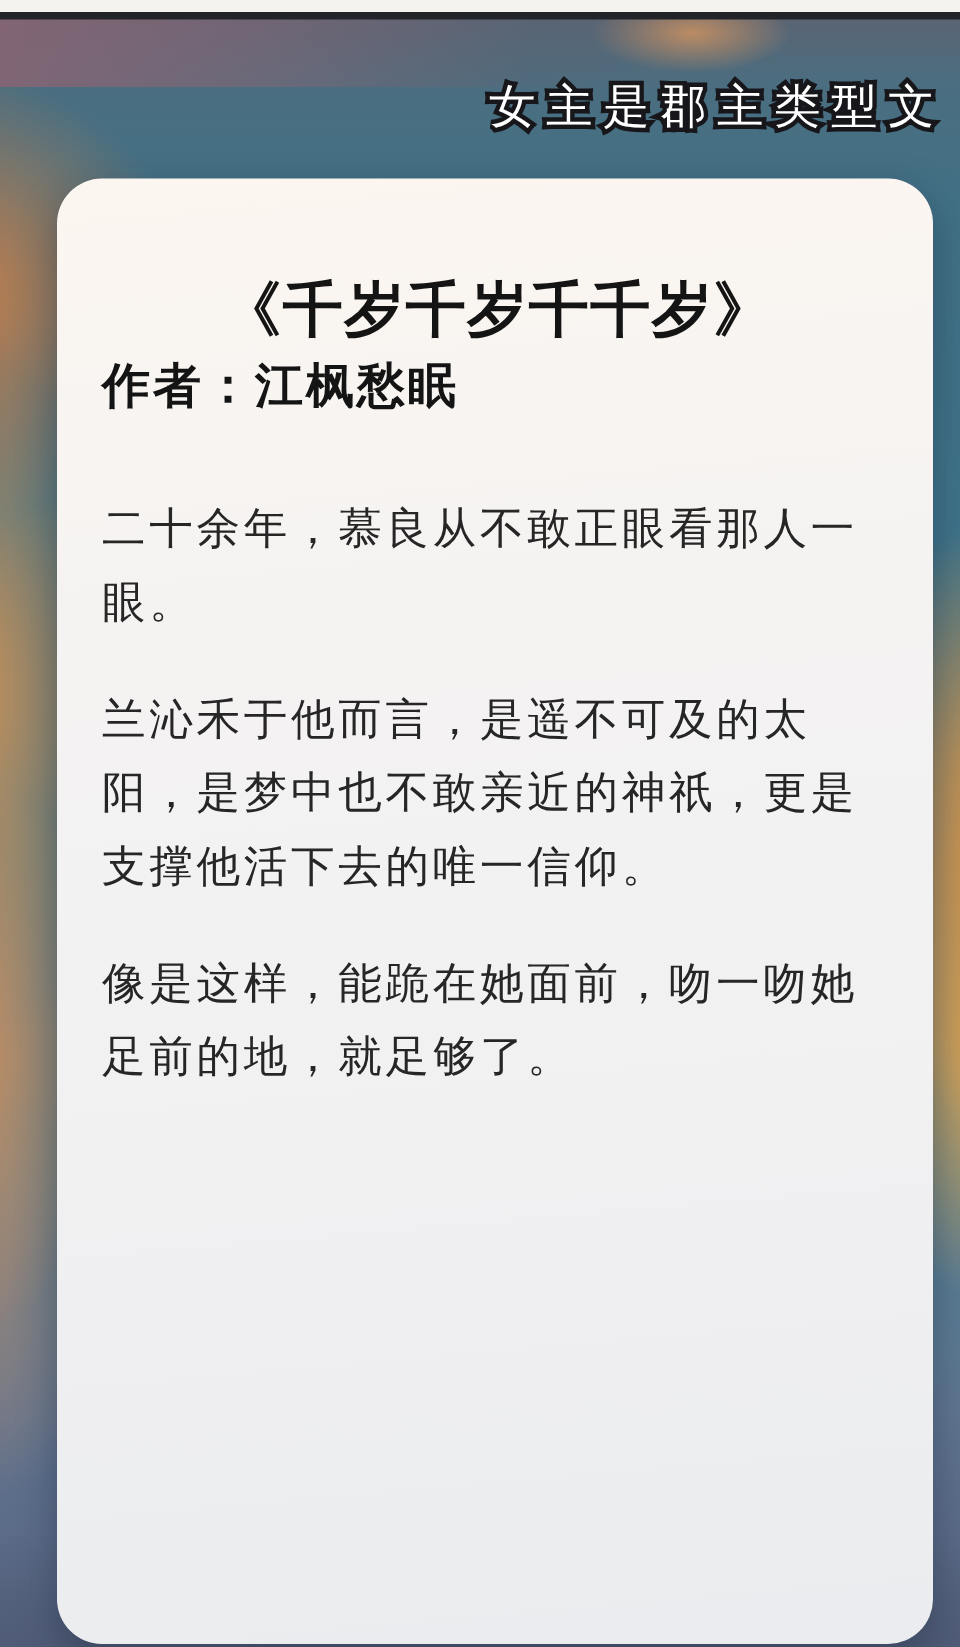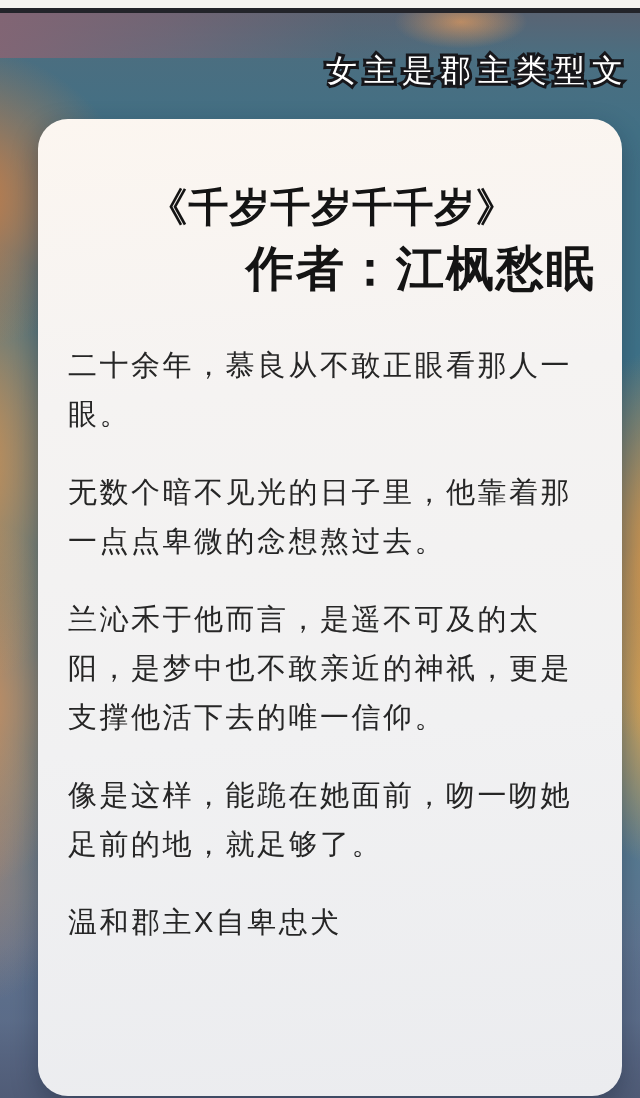--- a/index.html
+++ b/index.html
@@ -61,24 +61,24 @@
     box-sizing:border-box;
     padding:62px 26px 0 30px;
   }
   .book-title{
     text-align:center;
     font-size:40px;line-height:52px;
     font-weight:700;color:#141414;
     letter-spacing:1px;
   }
   .book-author{
-    text-align:right;
-    font-size:48px;line-height:48px;
+    text-align:left;
+    font-size:32px;line-height:48px;
     font-weight:700;color:#141414;
-    margin-top:12px;
+    margin-top:0;
     letter-spacing:2px;
   }
   .story-body{
     margin-top:48px;
     font-size:29px;line-height:49px;
     color:#262626;
     letter-spacing:2.5px;
     word-break:break-all;
   }
   .story-body p{margin:16px 0 29px 0;}
@@ -96,20 +96,18 @@
     <span class="wm-stroke">女主是郡主类型文</span>
     <span class="wm-fill">女主是郡主类型文</span>
   </div>
 
   <div class="card">
     <div class="book-title">《千岁千岁千千岁》</div>
     <div class="book-author">作者：江枫愁眠</div>
 
     <div class="story-body">
       <p>二十余年，慕良从不敢正眼看那人一眼。</p>
-      <p>无数个暗不见光的日子里，他靠着那一点点卑微的念想熬过去。</p>
       <p>兰沁禾于他而言，是遥不可及的太阳，是梦中也不敢亲近的神祇，更是支撑他活下去的唯一信仰。</p>
       <p>像是这样，能跪在她面前，吻一吻她足前的地，就足够了。</p>
-      <p>温和郡主X自卑忠犬</p>
     </div>
   </div>
 
 </div>
 
 </body></html>

